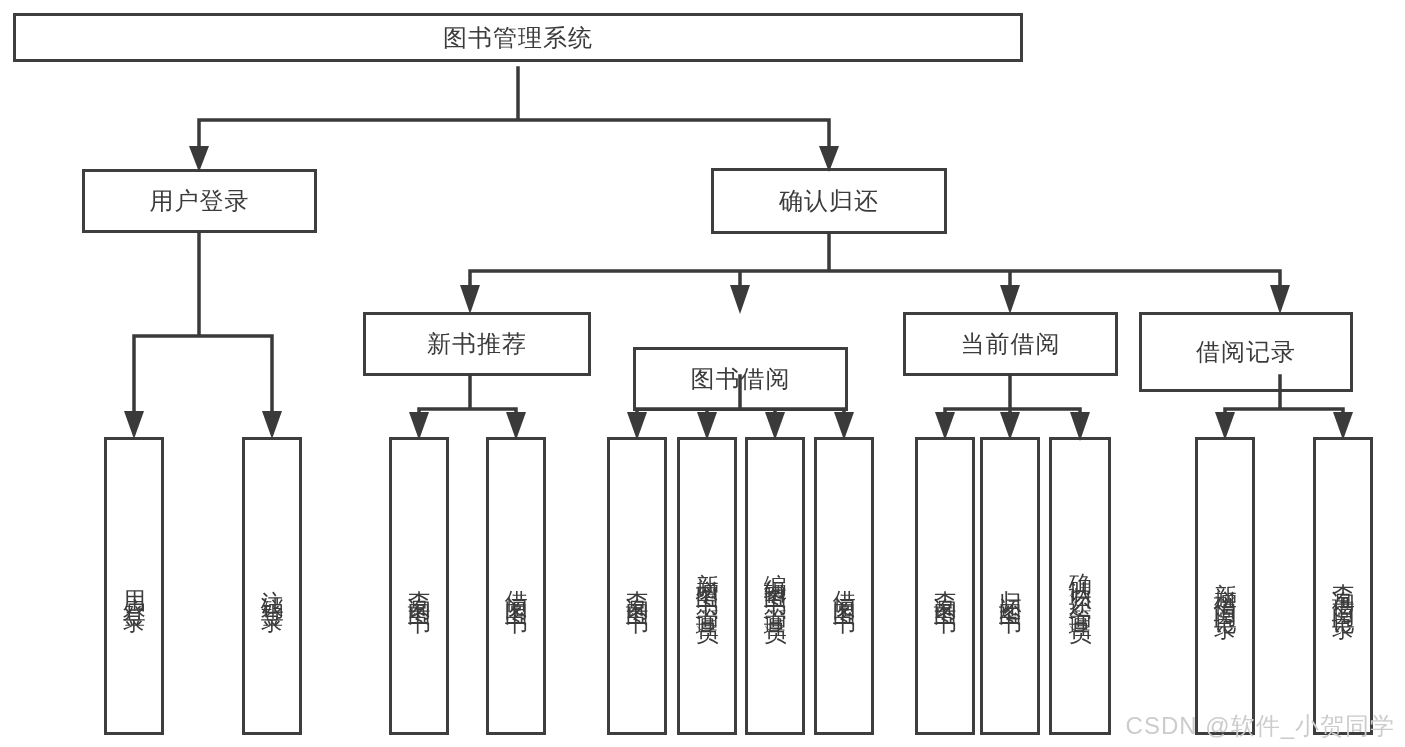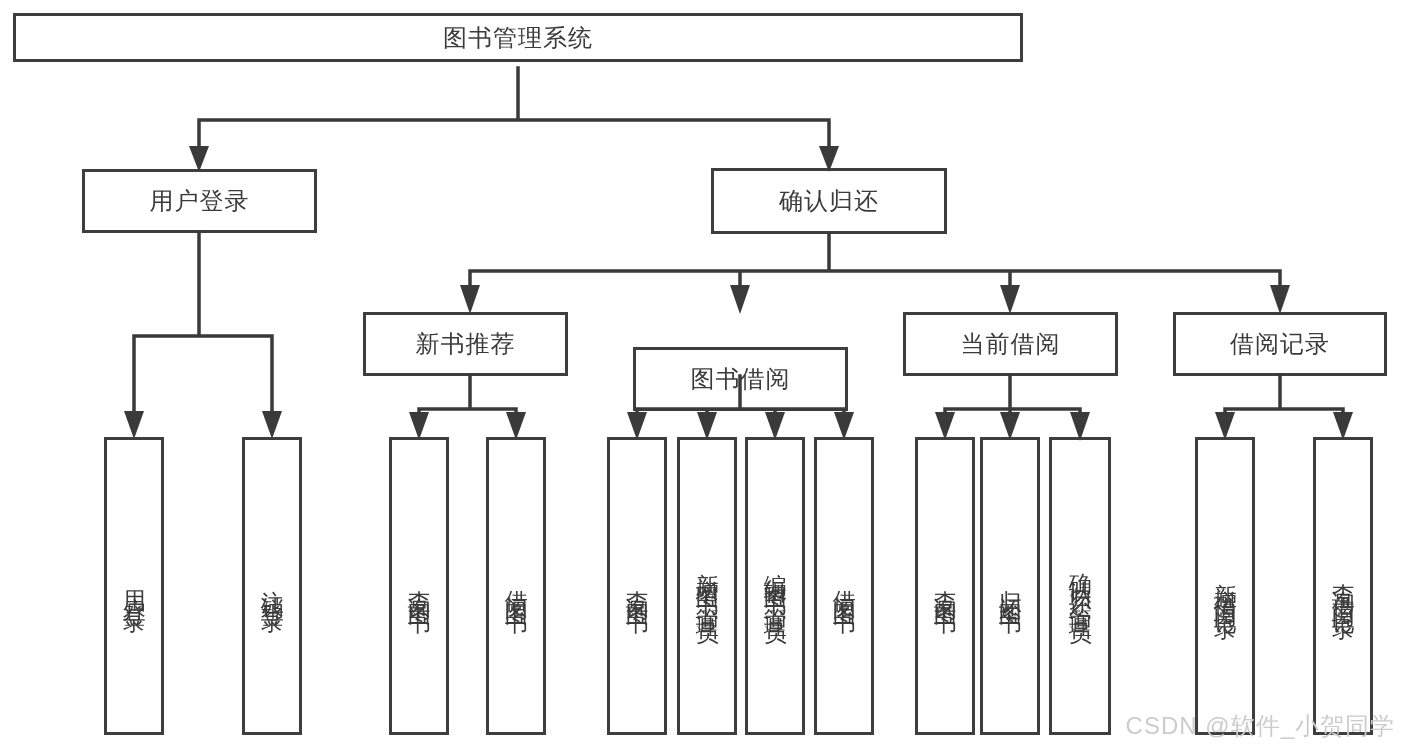--- a/index.html
+++ b/index.html
@@ -45,24 +45,24 @@
     z-index:3;
     font-size:24px;
     color:var(--wm);
     letter-spacing:1px;
     white-space:nowrap;
   }
   
   .n-root   {left:13px;  top:13px;  width:1010px; height:49px;}
   .n-login  {left:82px;  top:169px; width:235px;  height:64px;}
   .n-mgmt   {left:711px; top:168px; width:236px;  height:66px;}
-  .n-rec    {left:363px; top:312px; width:205px;  height:64px;}
+  .n-rec    {left:363px; top:312px; width:228px;  height:64px;}
   .n-borrow {left:633px; top:312px; width:215px;  height:64px;margin-top:35px;}
   .n-current{left:903px; top:312px; width:215px;  height:64px;align-items:center;}
-  .n-records{left:1173px;top:312px; width:214px;  height:64px;}
+  .n-records{left:1139px;top:312px; width:214px;  height:80px;}
   .l1 {left:104px; top:437px; width:60px; height:298px;}
   .l2 {left:242px; top:437px; width:60px; height:298px;}
   .l3 {left:389px; top:437px; width:60px; height:298px;}
   .l4 {left:486px; top:437px; width:60px; height:298px;}
   .l5 {left:607px; top:437px; width:60px; height:298px;}
   .l6 {left:677px; top:437px; width:60px; height:298px;}
   .l7 {left:745px; top:437px; width:60px; height:298px;}
   .l8 {left:814px; top:437px; width:60px; height:298px;}
   .l9 {left:915px; top:437px; width:60px; height:298px;}
   .l10{left:980px; top:437px; width:60px; height:298px;}

